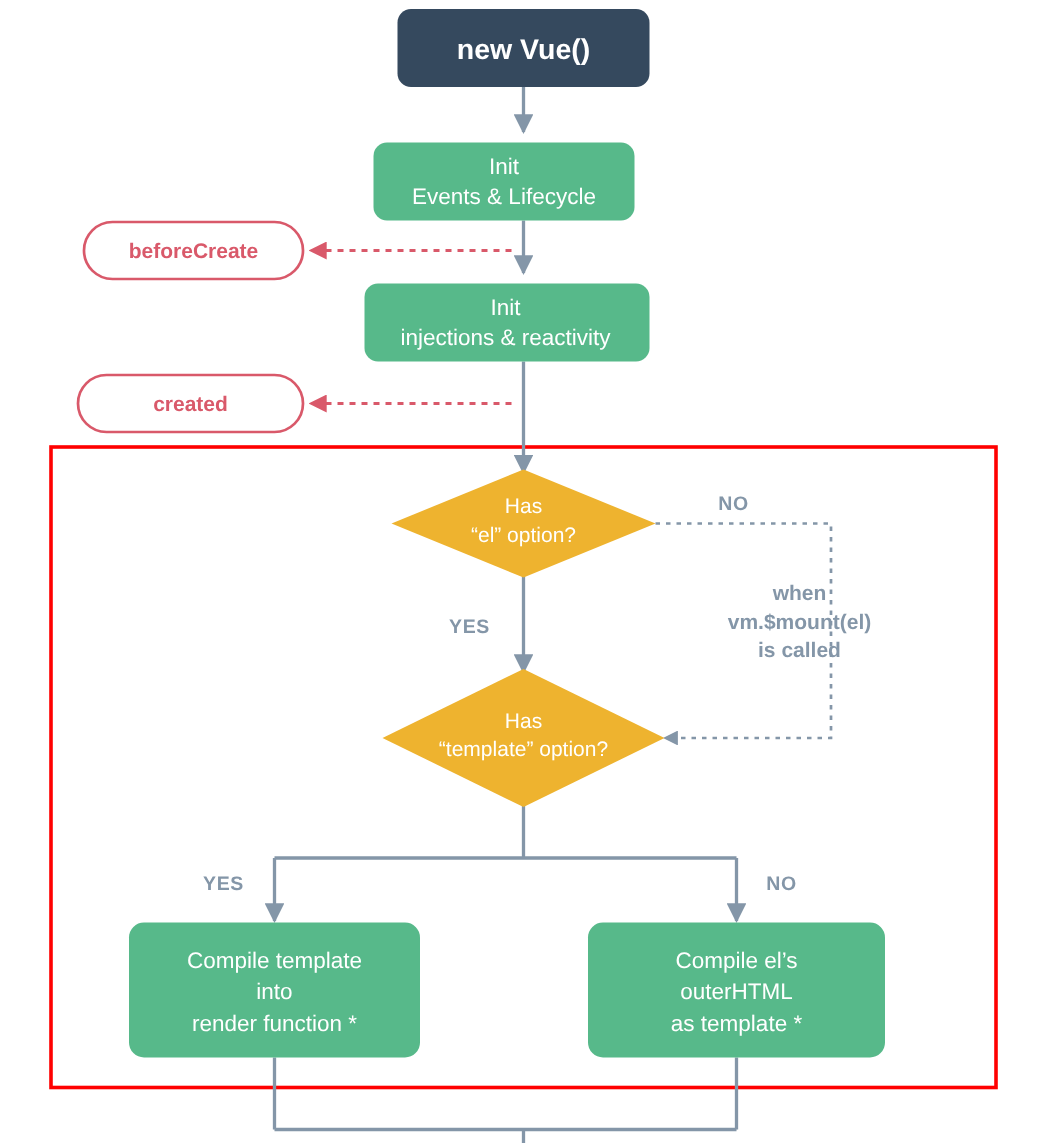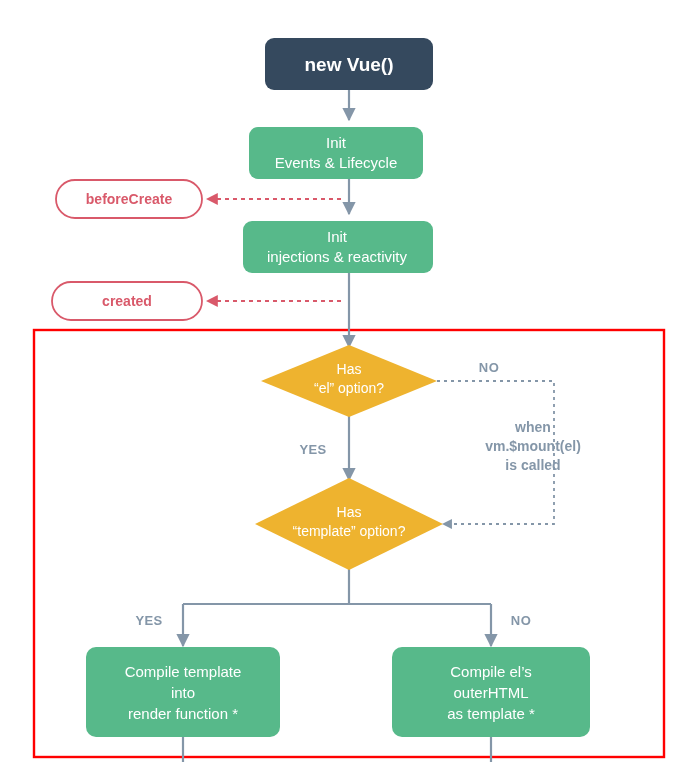--- a/index.html
+++ b/index.html
@@ -11,21 +11,20 @@
     width: 698px;
     height: 762px;
     font-family: "Liberation Sans", sans-serif;
     overflow: hidden;
   }
   #diagram-root {
     position: relative;
     width: 698px;
     height: 554px;
     background: #ffffff;
-    margin-top: 32px;
   }
   svg.layer {
     position: absolute;
     top: 0;
     left: 0;
     width: 698px;
     height: 762px;
     display: block;
   }
   .node-label {

